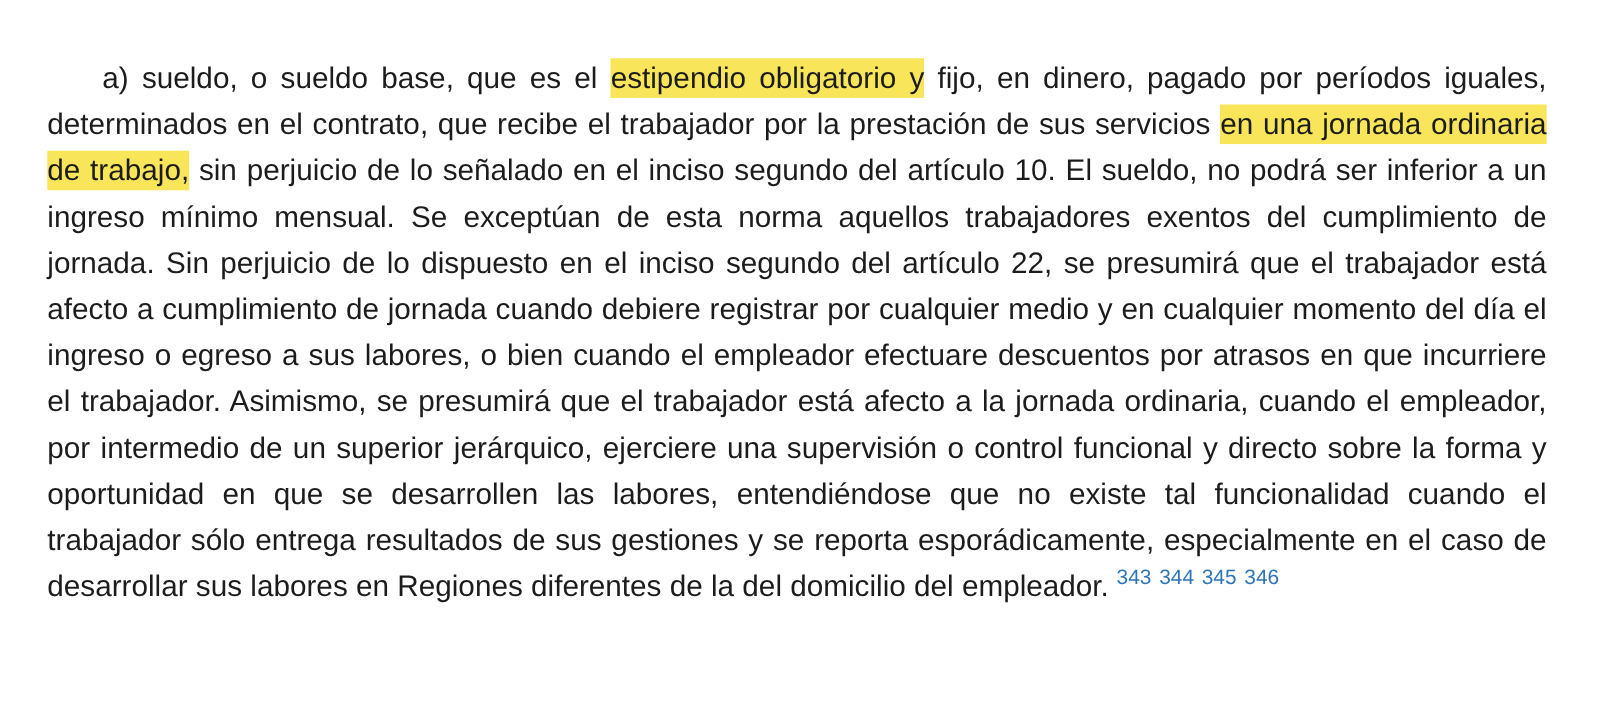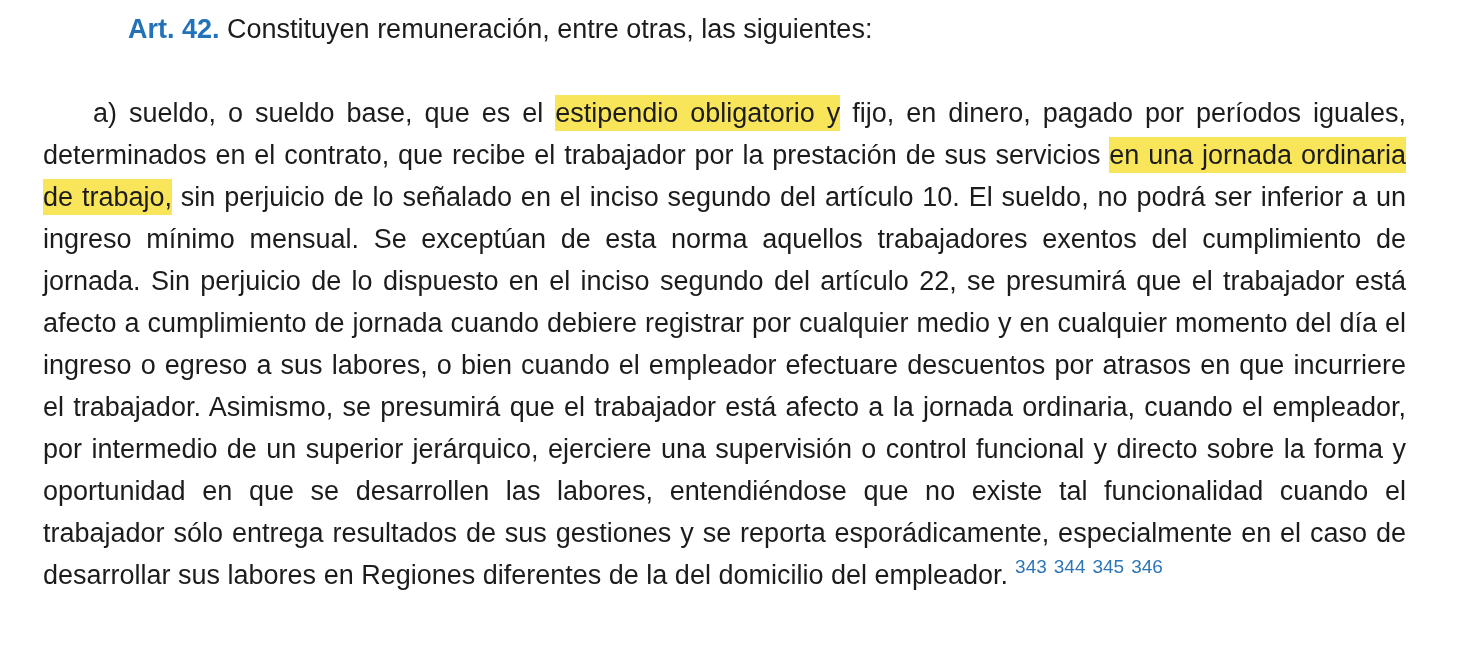--- a/index.html
+++ b/index.html
@@ -47,17 +47,14 @@
     line-height: 0;
     position: relative;
     top: -1px;
     margin-left: 7px;
   }
 </style>
 </head>
 <body>
 
 <div class="doc">
-  <p class="heading">
-    <span class="art-label">Art. 42.</span><span> Constituyen remuneración, entre otras, las siguientes:</span>
-  </p>
   <p class="body-para"><span>a) sueldo, o sueldo base, que es el </span><span class="hl">estipendio obligatorio y</span><span> fijo, en dinero, pagado por períodos iguales, determinados en el contrato, que recibe el trabajador por la prestación de sus servicios </span><span class="hl">en una jornada ordinaria de trabajo,</span><span> sin perjuicio de lo señalado en el inciso segundo del artículo 10. El sueldo, no podrá ser inferior a un ingreso mínimo mensual. Se exceptúan de esta norma aquellos trabajadores exentos del cumplimiento de jornada. Sin perjuicio de lo dispuesto en el inciso segundo del artículo 22, se presumirá que el trabajador está afecto a cumplimiento de jornada cuando debiere registrar por cualquier medio y en cualquier momento del día el ingreso o egreso a sus labores, o bien cuando el empleador efectuare descuentos por atrasos en que incurriere el trabajador. Asimismo, se presumirá que el trabajador está afecto a la jornada ordinaria, cuando el empleador, por intermedio de un superior jerárquico, ejerciere una supervisión o control funcional y directo sobre la forma y oportunidad en que se desarrollen las labores, entendiéndose que no existe tal funcionalidad cuando el trabajador sólo entrega resultados de sus gestiones y se reporta esporádicamente, especialmente en el caso de desarrollar sus labores en Regiones diferentes de la del domicilio del empleador.</span><span class="footnotes"><sup>343</sup><sup>344</sup><sup>345</sup><sup>346</sup></span></p>
 </div>
 
 </body></html>

